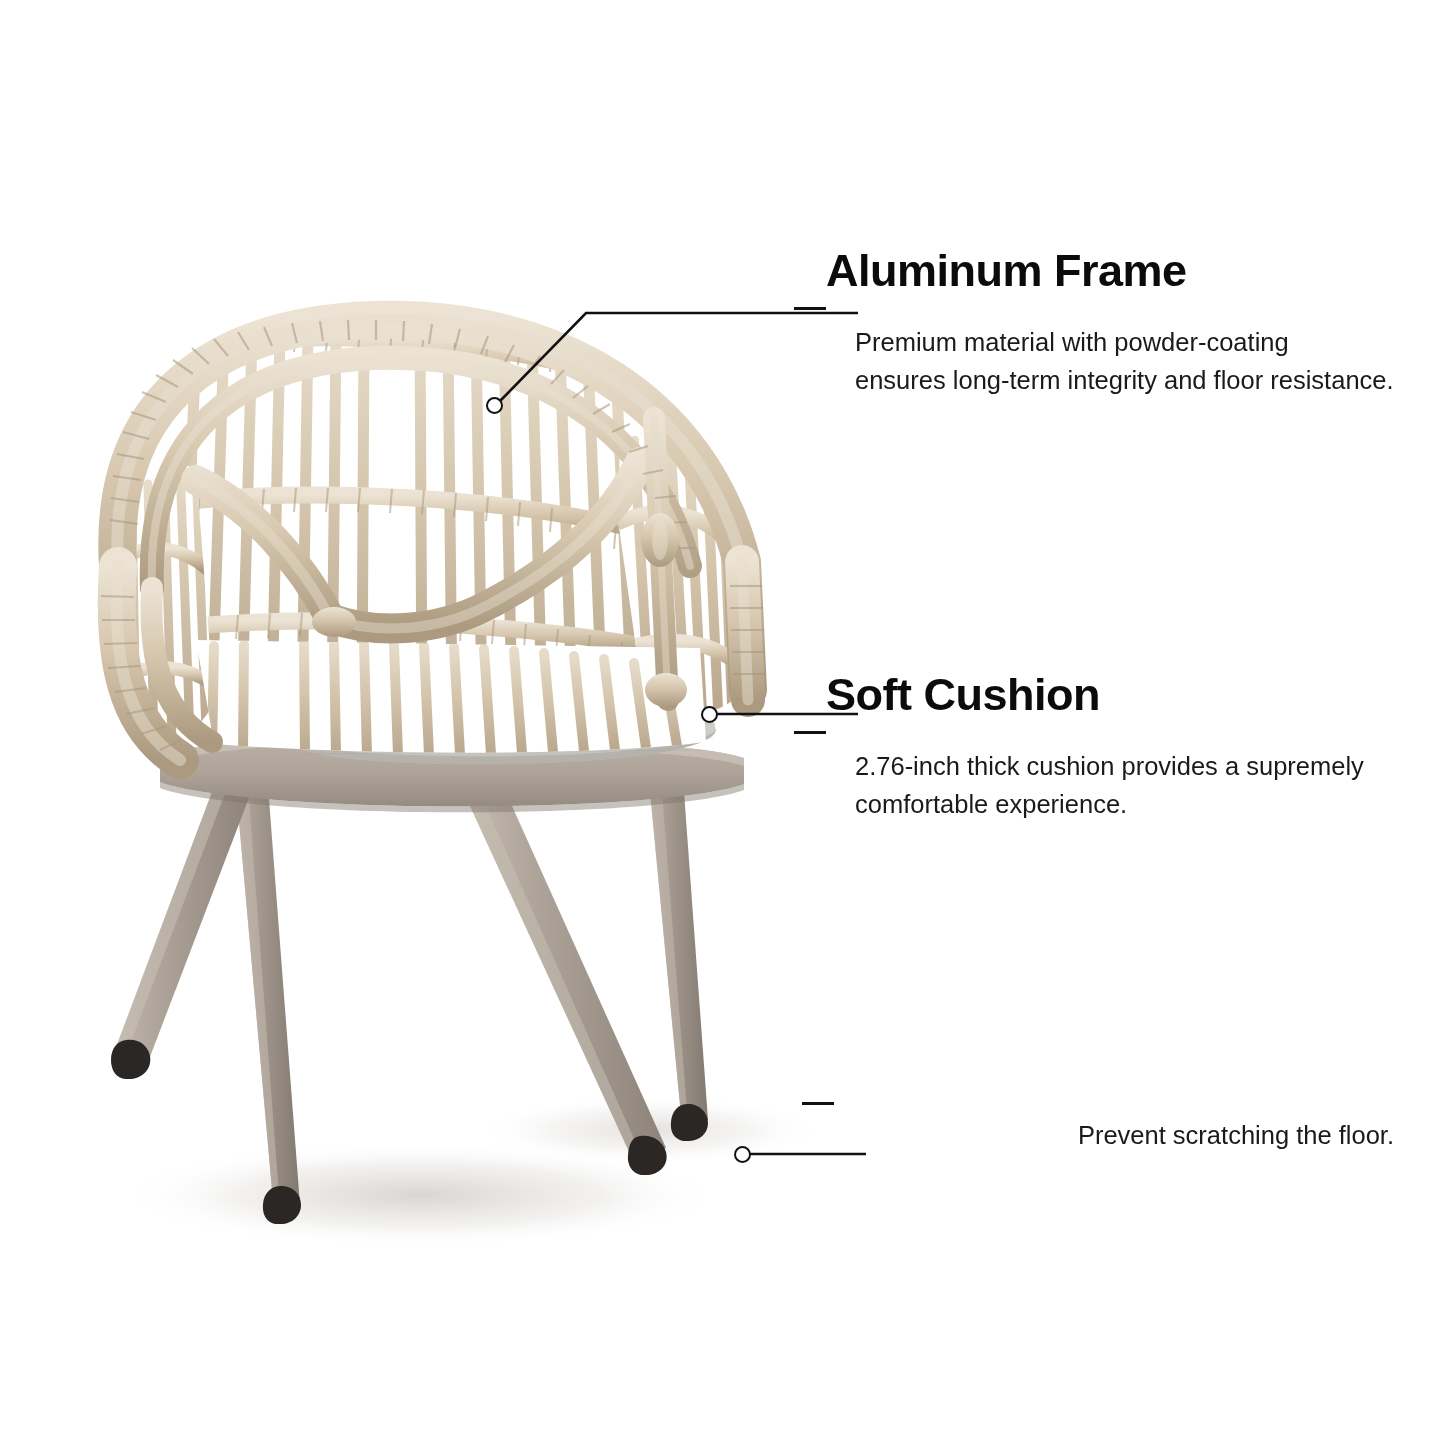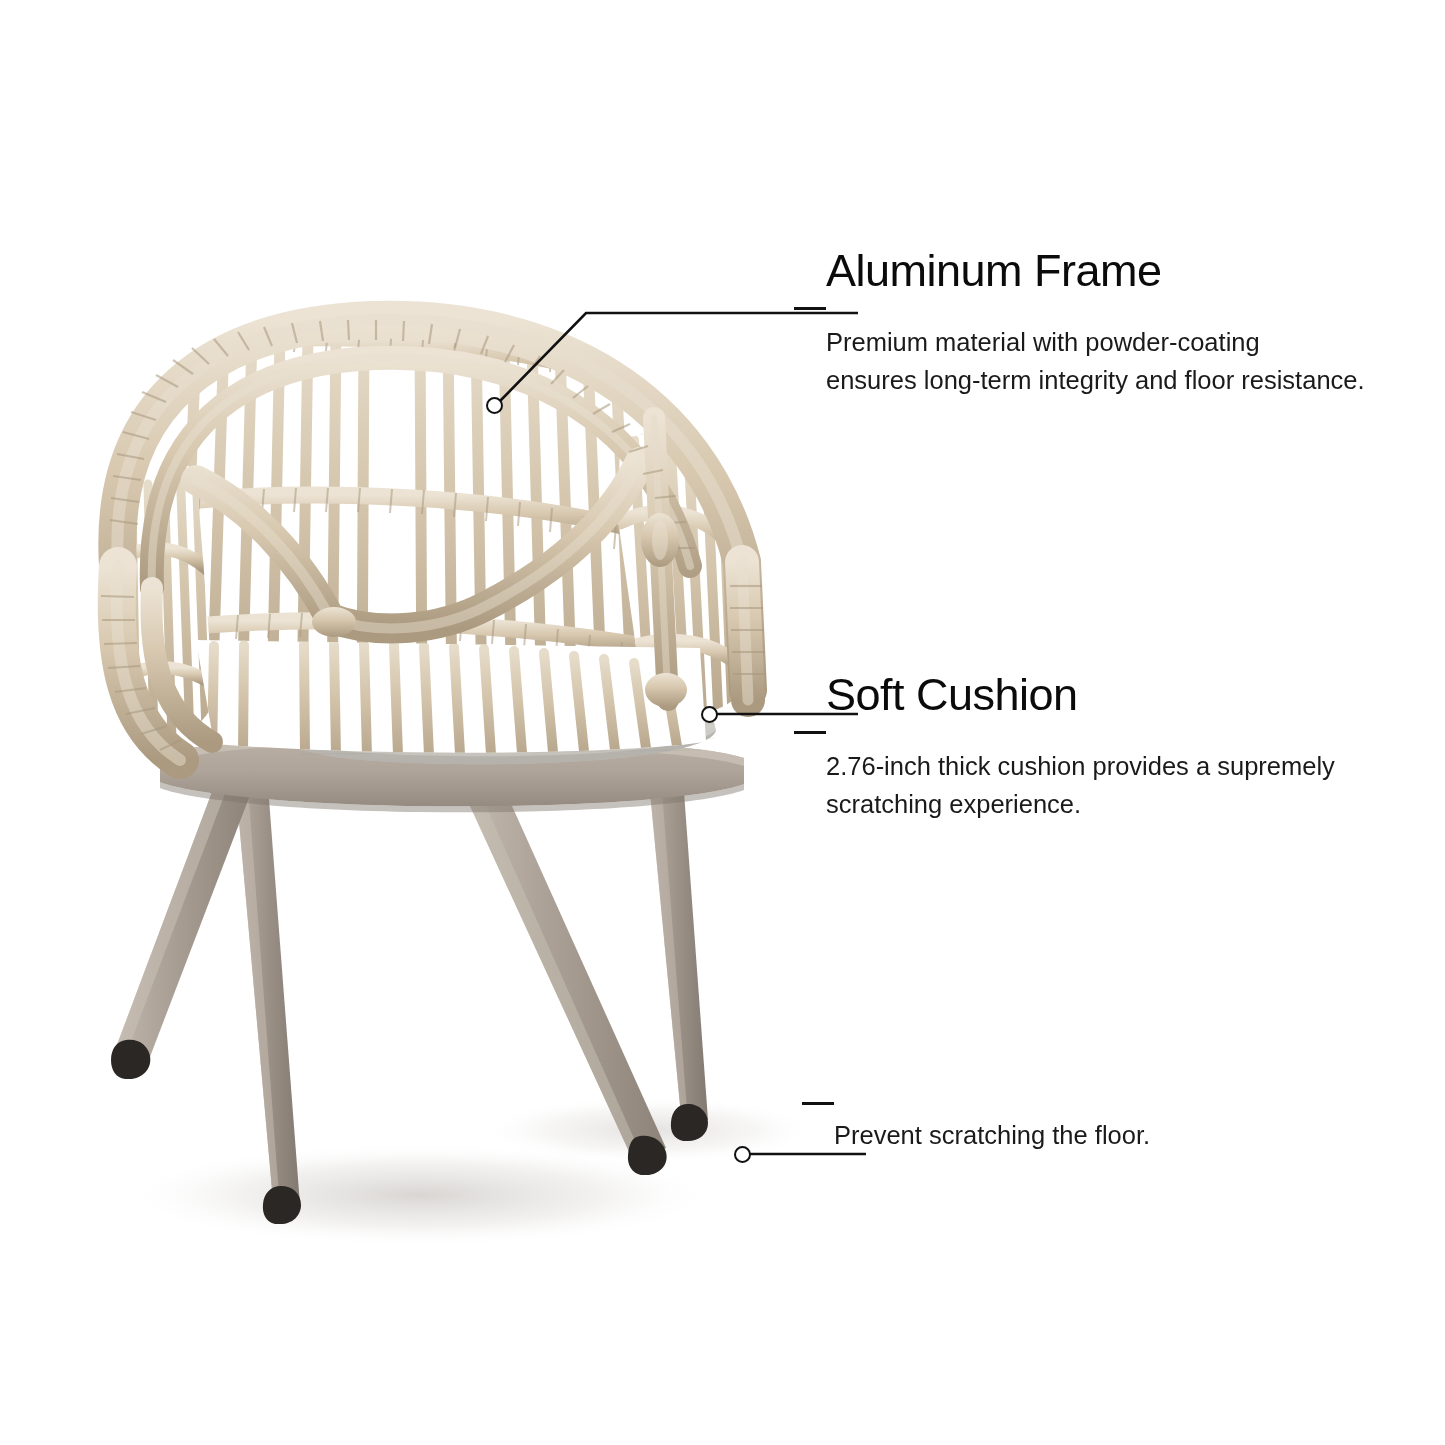--- a/index.html
+++ b/index.html
@@ -7,32 +7,32 @@
     width:1445px;height:1445px;
     font-family:"Liberation Sans","DejaVu Sans",sans-serif;
     -webkit-font-smoothing:antialiased;
     overflow:hidden;
   }
   #page{position:relative;width:1445px;height:1445px;background:#fff;overflow:hidden;}
 
   
   .callout{position:absolute;}
   .callout .c-title{
-    font-size:45px;font-weight:400;color:#0b0b0b;
+    font-size:45px;font-weight:700;color:#0b0b0b;
     letter-spacing:-0.5px;line-height:1.0;white-space:nowrap;
   }
   .callout .c-rule{
     height:3px;background:#111;margin:14px 0 0 0;
   }
   .callout .c-body{
     margin-top:13px;
     font-size:25.5px;font-weight:400;color:#1a1a1a;
     line-height:38px;
   }
-  .callout .c-body .c-line{display:block;white-space:nowrap;}
+  .callout .c-body .c-line{display:block;white-space:nowrap;margin-left:29px;}
 
   
   .leader{position:absolute;pointer-events:none;}
   .dot{
     position:absolute;width:17px;height:17px;border-radius:50%;
     background:#fff;border:2.4px solid #111;box-sizing:border-box;
     z-index:6;
   }
 
   
@@ -417,24 +417,24 @@
       <span class="c-line">Premium material with powder-coating</span>
       <span class="c-line">ensures long-term integrity and floor resistance.</span>
     </div>
   </div>
 
   <div class="callout" style="left:826px;top:672px;width:560px;">
     <div class="c-title">Soft Cushion</div>
     <div class="c-rule" style="width:32px;margin-left:-32px;"></div>
     <div class="c-body">
       <span class="c-line">2.76-inch thick cushion provides a supremely</span>
-      <span class="c-line">scratching experience.</span>
+      <span class="c-line">comfortable experience.</span>
     </div>
   </div>
 
   <div class="callout" style="left:834px;top:1088px;width:560px;">
     <div class="c-rule" style="width:32px;margin-left:-32px;"></div>
-    <div class="c-body" style="margin-top:11px;">
+    <div class="c-body" style="margin-top:11px;text-align:right;">
       <span class="c-line">Prevent scratching the floor.</span>
     </div>
   </div>
 
 </div>
 
 </body></html>

